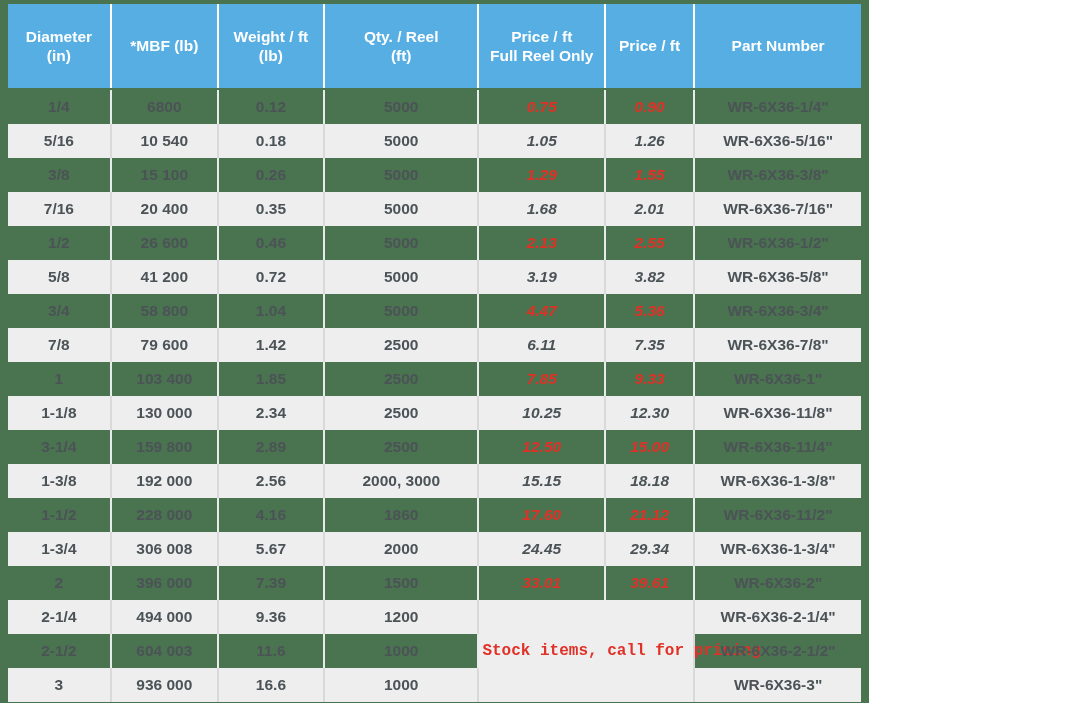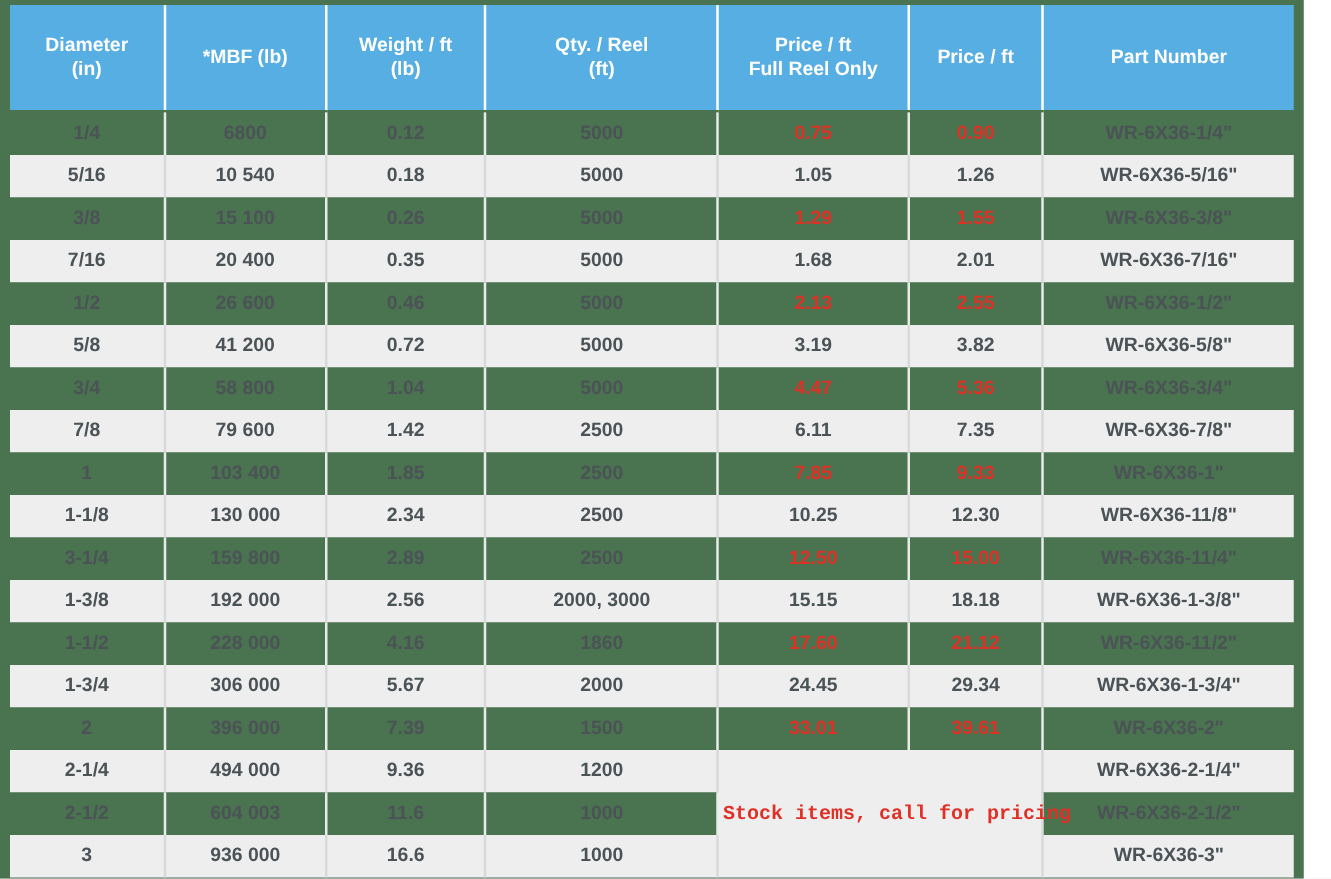--- a/index.html
+++ b/index.html
@@ -5,21 +5,21 @@
   html, body {
     margin: 0;
     padding: 0;
     background: #ffffff;
   }
   body {
     font-family: "Liberation Sans", sans-serif;
   }
   #table-frame {
     position: relative;
-    width: 1043px;
+    width: 869px;
     height: 703px;
     box-sizing: border-box;
     background: #4a7350;
     padding: 4px 8px 8px 8px;
     overflow: hidden;
   }
   table.spec-table {
     width: 100%;
     height: 100%;
     border-collapse: collapse;
@@ -67,20 +67,21 @@
     border-right-color: #e9eaea;
   }
   tbody tr.row-even td {
     background: #eeeeef;
     color: #4b5356;
     border-right-color: #d8d9d9;
     margin-left: 36px;
   }
   tbody td.price-cell {
     color: #e03127;
+    font-style: italic;
   }
   tbody tr.row-odd td.price-cell {
     color: #e03127;
   }
   td.merged-note {
     background: #eeeeef !important;
     color: #e03127 !important;
     font-size: 16px;
     font-weight: bold;
     vertical-align: middle;
@@ -226,21 +227,21 @@
           <td>1-1/2</td>
           <td>228 000</td>
           <td>4.16</td>
           <td>1860</td>
           <td class="price-cell">17.60</td>
           <td class="price-cell">21.12</td>
           <td>WR-6X36-11/2"</td>
         </tr>
         <tr class="row-even">
           <td>1-3/4</td>
-          <td>306 000</td>
+          <td>306 008</td>
           <td>5.67</td>
           <td>2000</td>
           <td class="price-cell">24.45</td>
           <td class="price-cell">29.34</td>
           <td>WR-6X36-1-3/4"</td>
         </tr>
         <tr class="row-odd">
           <td>2</td>
           <td>396 000</td>
           <td>7.39</td>

